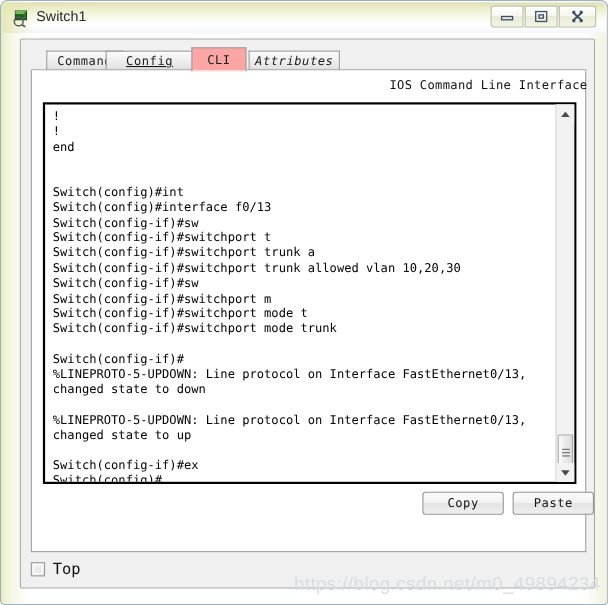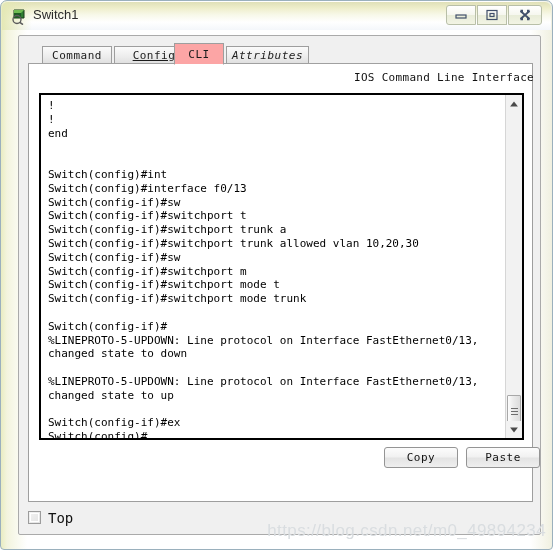--- a/index.html
+++ b/index.html
@@ -117,21 +117,21 @@
   .tab.active {
     top: 1px;
     height: 22px;
     line-height: 21px;
     background: #fca5a5;
     border: 1px solid #9e9e9e;
     border-bottom: 1px solid #ffffff;
     z-index: 5;
   }
   #tab-physical   { left: 23px;  width: 70px; }
-  #tab-config     { left: 95px;  width: 80px; text-decoration: underline; }
+  #tab-config     { left: 77px;  width: 80px; text-decoration: underline; }
   #tab-cli        { left: 155px; width: 50px; }
   #tab-attributes { left: 207px; width: 83px; font-style: italic; }
 
   
   #cli-pane {
     position: absolute;
     left: 9px; top: 28px;
     width: 505px;
     height: 438px;
     background: #ffffff;

